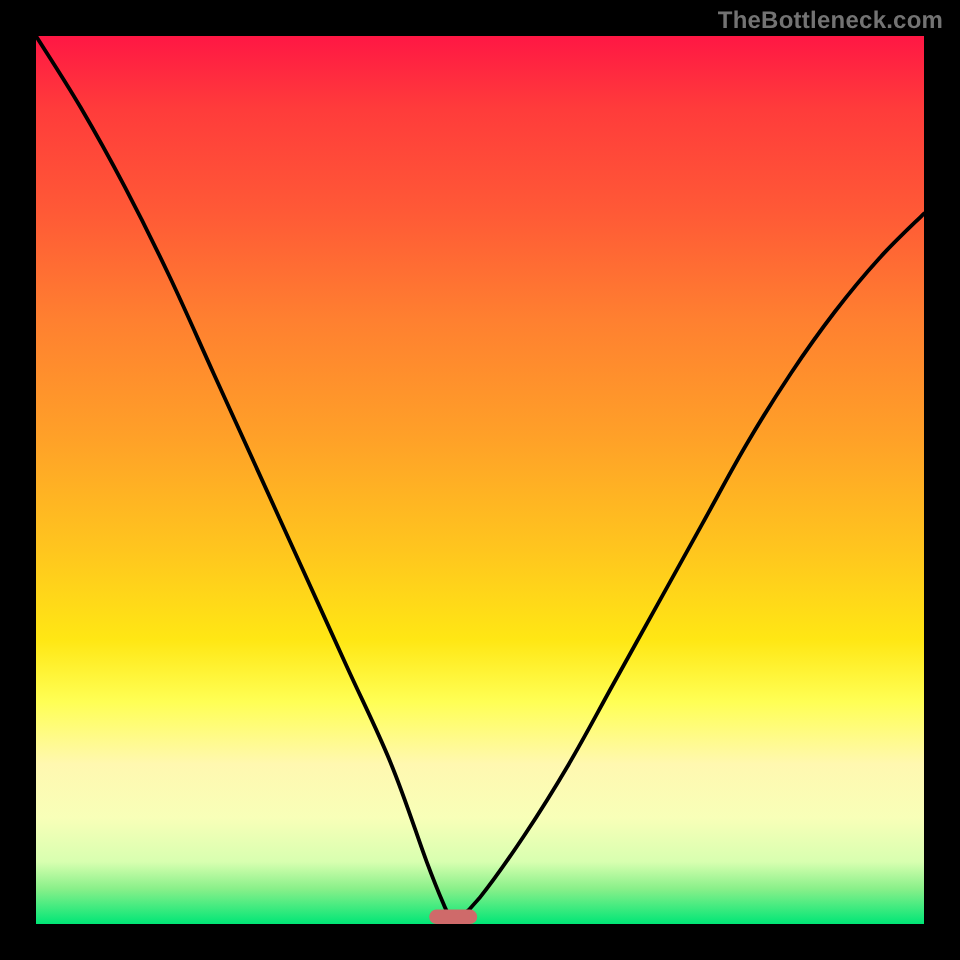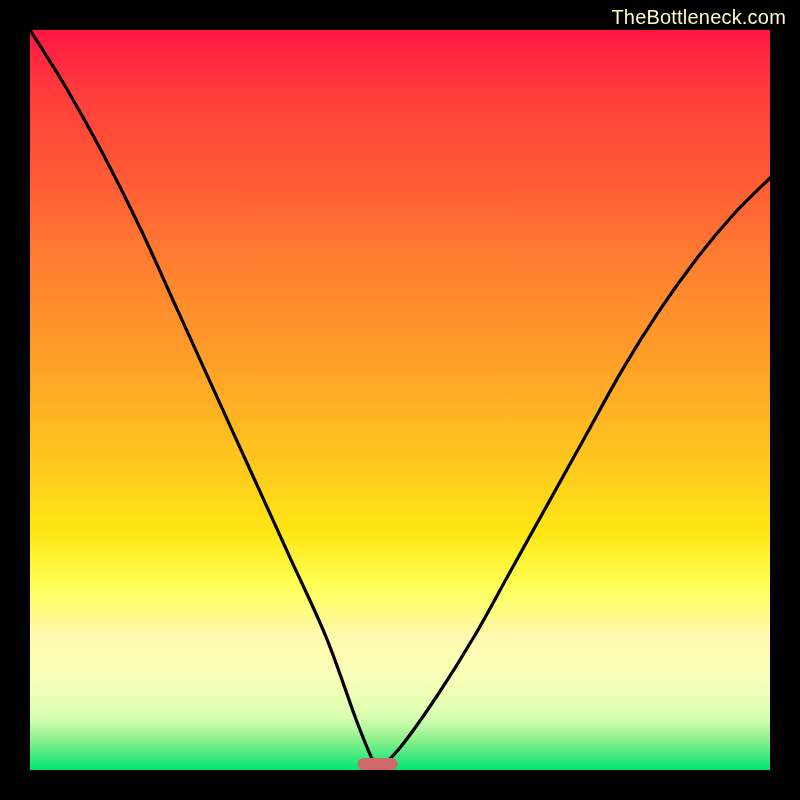--- a/index.html
+++ b/index.html
@@ -39,23 +39,23 @@
       #f8ffb8 88%,
       #d8ffb0 93%,
       #8af08a 96%,
       #00e676 100%
     );
   }
   .watermark {
     position: absolute;
     top: 6px;
     right: 14px;
-    color: #fef9c3;
+    color: #737373;
     font-size: 20px;
-    font-weight: 400;
+    font-weight: 700;
     letter-spacing: 0.2px;
     user-select: none;
   }
   svg.curves {
     position: absolute;
     left: 0;
     top: 0;
     width: 740px;
     height: 740px;
     overflow: visible;

